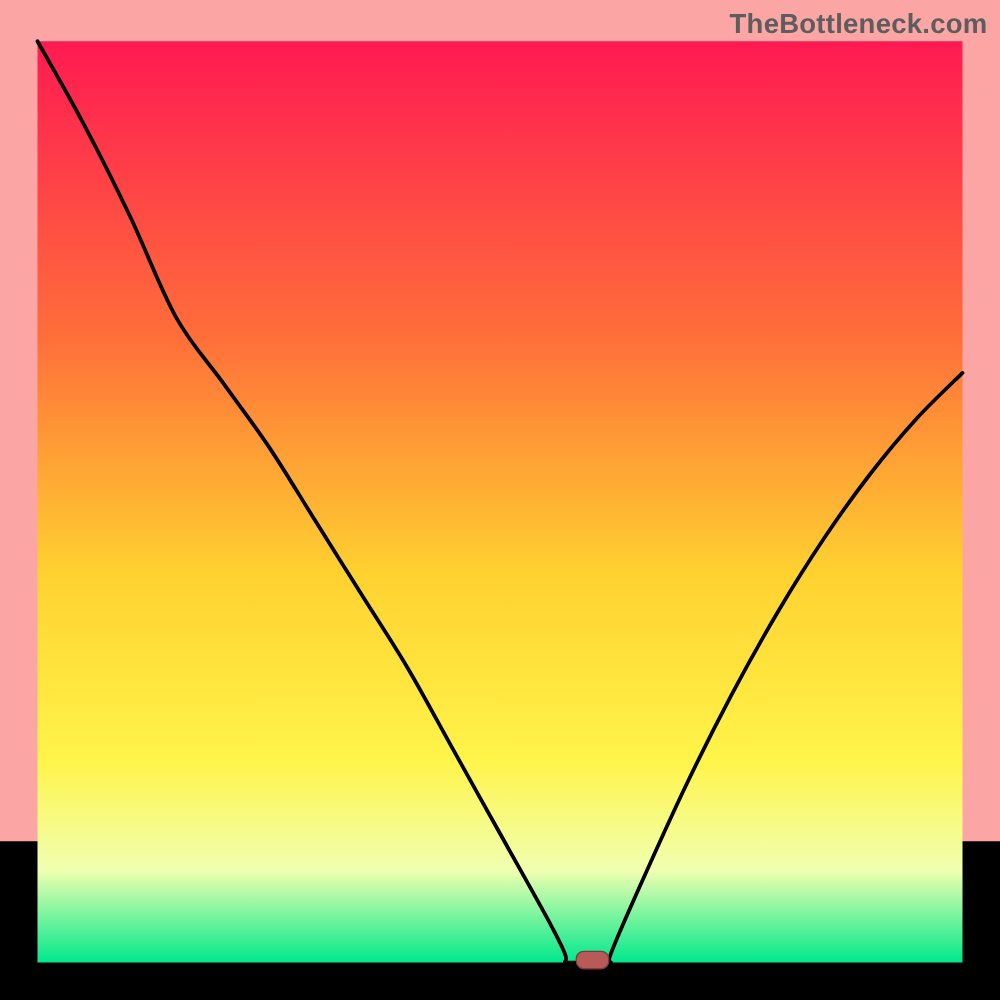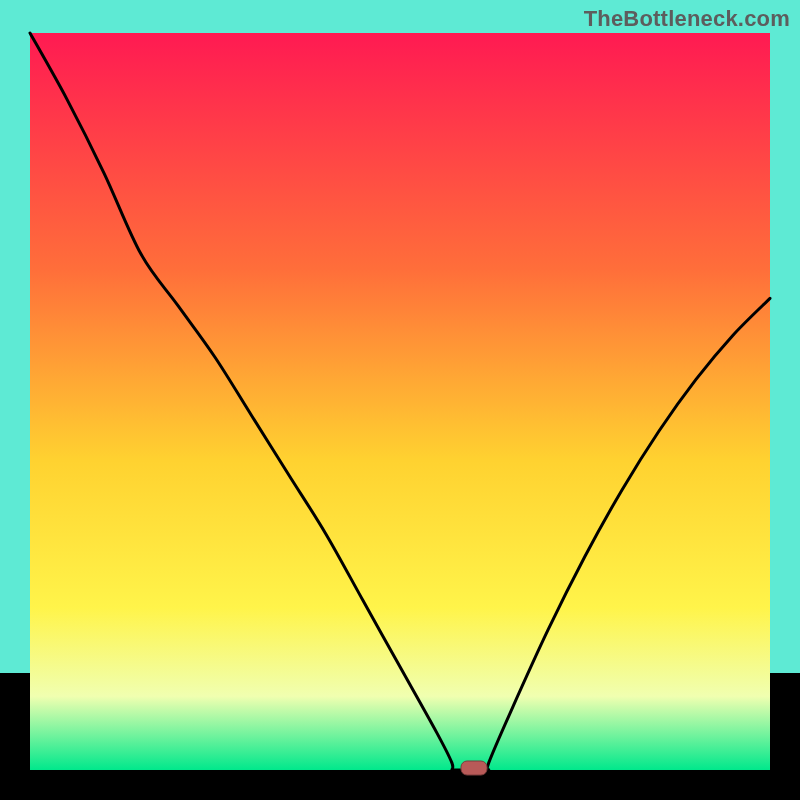--- a/index.html
+++ b/index.html
@@ -8,21 +8,21 @@
     width: 800px;
     height: 800px;
     background: #000;
     overflow: hidden;
     font-family: Arial, Helvetica, sans-serif;
   }
   .frame {
     position: relative;
     width: 800px;
     height: 673px;
-    background: #5eead4;
+    background: #fca5a5;
   }
   .watermark {
     position: absolute;
     top: 6px;
     right: 10px;
     color: #5d5d5d;
     font-size: 22px;
     font-weight: 600;
     letter-spacing: 0.2px;
     z-index: 10;

